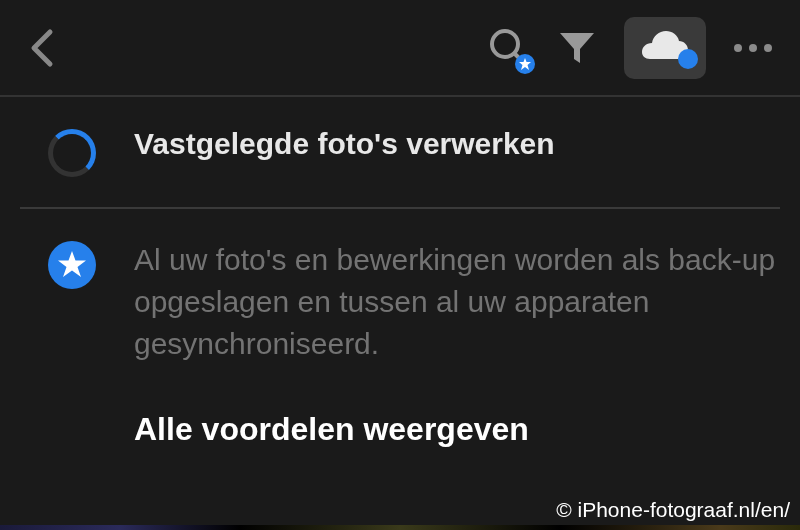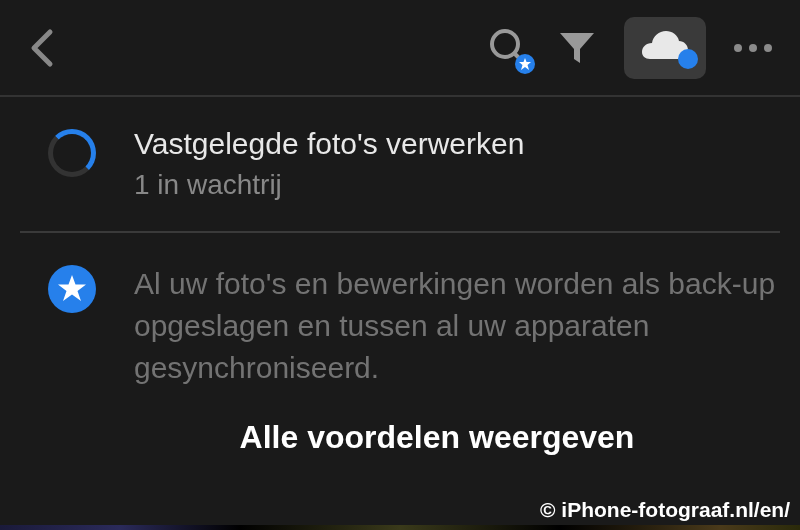--- a/index.html
+++ b/index.html
@@ -117,48 +117,48 @@
       justify-content: center;
       flex-shrink: 0;
       margin-top: 2px;
     }
     .section-text {
       flex: 1;
     }
     .section-title {
       font-size: 30px;
       color: #e8e8e8;
-      font-weight: 400;
+      font-weight: 700;
       margin-bottom: 8px;
     }
     .section-subtitle {
       font-size: 28px;
       color: #888;
     }
     .section-body {
       font-size: 30px;
       color: #737373;
       line-height: 1.4;
     }
     .benefits-link {
       font-size: 32px;
       color: #ffffff;
       font-weight: 600;
-      text-align: center;
+      text-align: left;
       padding-right: 40px;
-      margin-top: 30px;
+      margin-top: 46px;
       cursor: pointer;
     }
     .copyright {
       position: absolute;
       bottom: 8px;
       right: 10px;
       font-size: 21px;
       color: #ffffff;
-      font-weight: 700;
+      font-weight: 400;
     }
     .bottom-strip {
       position: absolute;
       bottom: 0;
       left: 0;
       right: 0;
       height: 5px;
       background: linear-gradient(90deg, #1a1a3a 0%, #2a2a5a 15%, #000 30%, #3a3a1a 50%, #000 70%, #4a3a1a 90%, #2a2a0a 100%);
     }
   </style>
@@ -203,21 +203,20 @@
     </div>
   </div>
 </div>
 
 <div class="content-divider"></div>
 
 <div class="section">
   <div class="spinner"></div>
   <div class="section-text">
     <div class="section-title">Vastgelegde foto's verwerken</div>
-    <div class="section-subtitle">1 in wachtrij</div>
   </div>
 </div>
 
 <div class="section-divider"></div>
 
 <div class="section">
   <div class="star-icon">
     <svg width="30" height="30" viewBox="0 0 30 30">
       <path d="M15 1 L18.5 10.5 L29 10.5 L20.5 17 L24 27 L15 20.5 L6 27 L9.5 17 L1 10.5 L11.5 10.5 Z" fill="#fff"></path>
     </svg>

